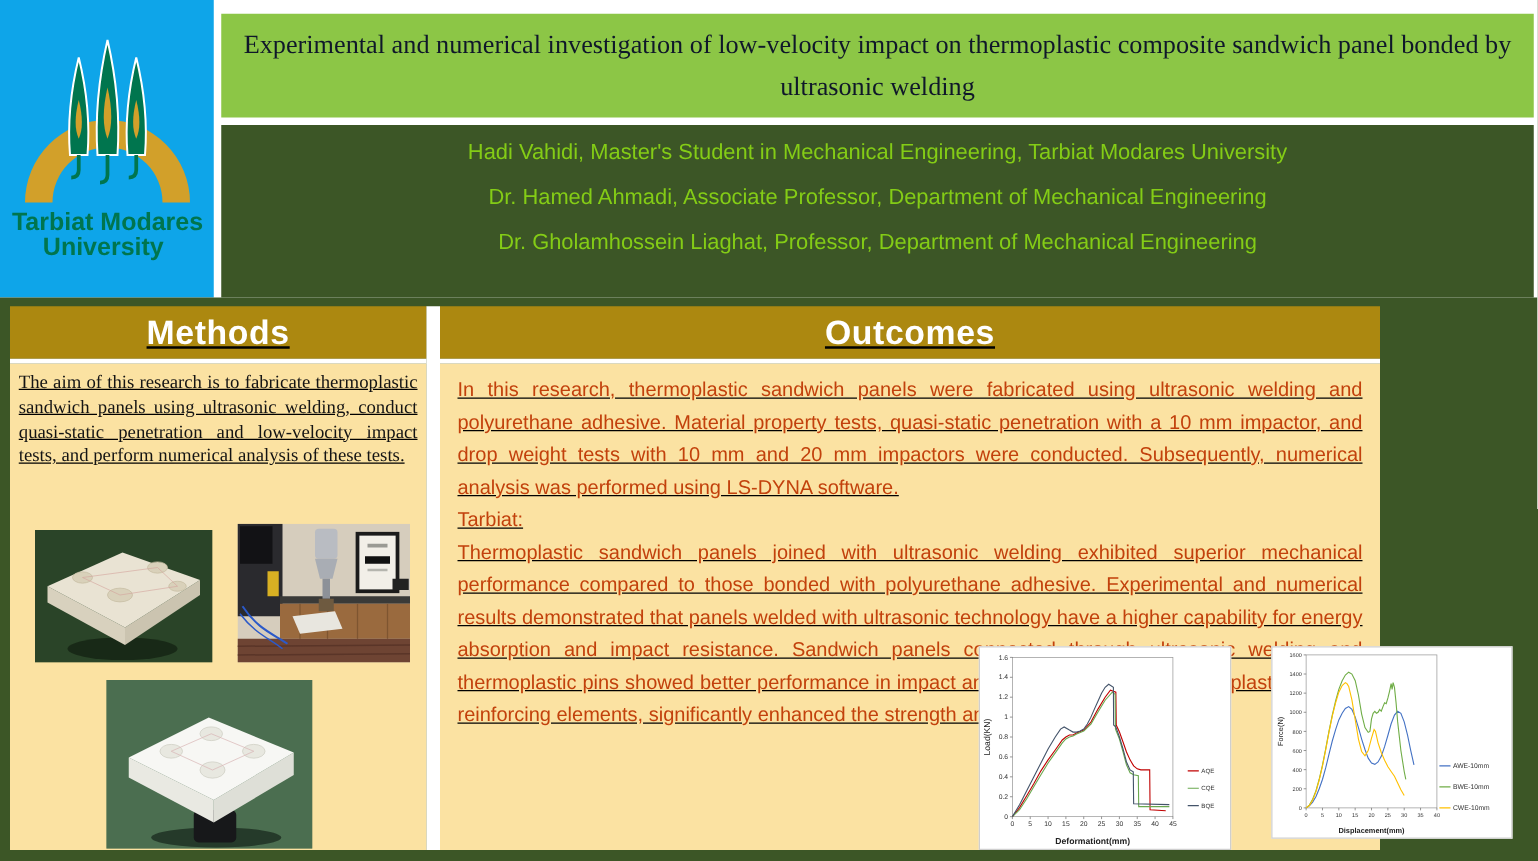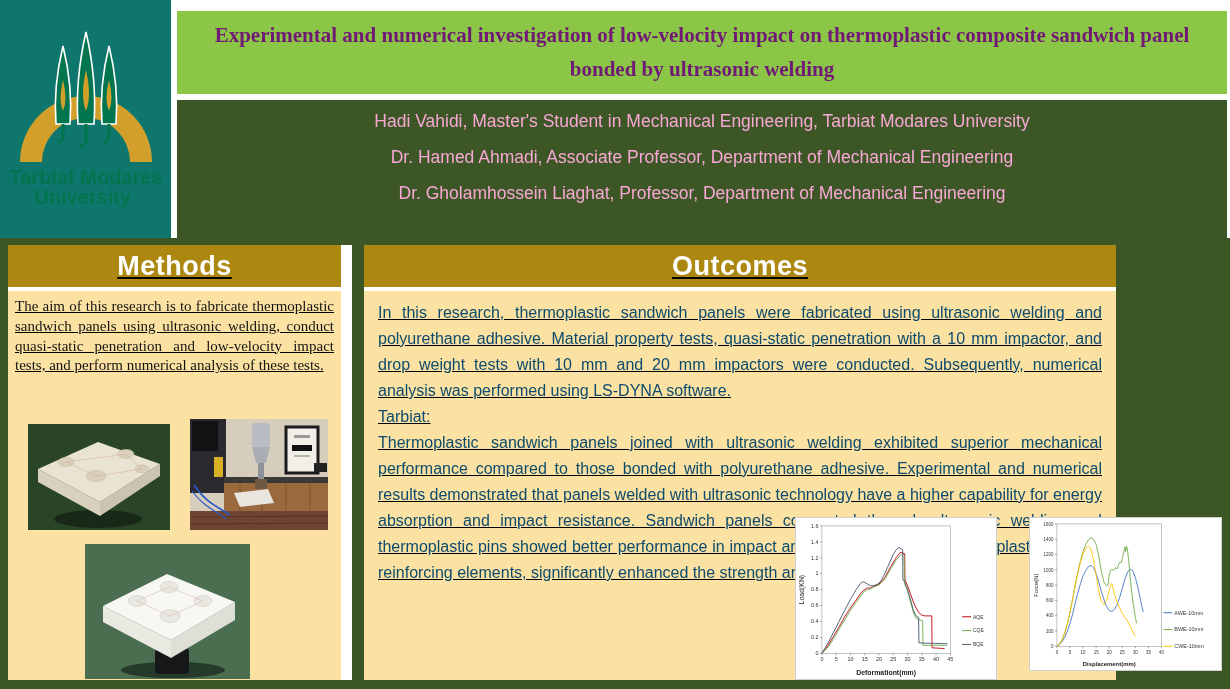--- a/index.html
+++ b/index.html
@@ -1,51 +1,51 @@
 <!DOCTYPE html>
 <html><head>
 <meta charset="utf-8">
 <style>
   html,body{margin:0;padding:0;background:#ffffff;}
   .poster{position:relative;width:1230px;height:689px;background:#ffffff;overflow:hidden;
           font-family:"Liberation Sans",sans-serif;}
 
   
-  .logo-box{position:absolute;left:0;top:0;width:171px;height:238px;background:#0f766e;
+  .logo-box{position:absolute;left:0;top:0;width:171px;height:238px;background:#0ea5e9;
             display:flex;align-items:center;justify-content:center;}
   .title-band{position:absolute;left:177px;top:11px;width:1050px;height:83px;background:#8cc646;
               display:flex;align-items:center;justify-content:center;padding:0 16px;box-sizing:border-box;}
-  .title-band h1{margin:0;font-family:"Liberation Serif",serif;font-weight:700;font-size:21px;
-                 line-height:1.6;color:#701a75;text-align:center;}
+  .title-band h1{margin:0;font-family:"Liberation Serif",serif;font-weight:400;font-size:21px;
+                 line-height:1.6;color:#0f172a;text-align:center;}
   .authors-band{position:absolute;left:177px;top:100px;width:1050px;height:138px;background:#3c5626;
-                color:#f9a8d4;padding-top:3px;box-sizing:border-box;}
+                color:#84cc16;padding-top:3px;box-sizing:border-box;}
   .author-line{height:36px;display:flex;align-items:center;justify-content:center;font-size:17.5px;}
 
   
   .body-bg{position:absolute;left:0;top:238px;width:1230px;height:451px;background:#3c5626;}
   .panel{position:absolute;top:7px;text-decoration:underline;}
   .panel-methods{left:8px;width:333px;}
-  .panel-outcomes{left:352px;width:752px;padding-left:12px;}
+  .panel-outcomes{left:352px;width:752px;}
   .panel-divider{position:absolute;left:341px;top:7px;width:11px;height:435px;background:#ffffff;}
   .panel-header{height:42px;background:#ac8810;color:#ffffff;font-weight:700;font-size:27px;
                 display:flex;align-items:center;justify-content:center;letter-spacing:.5px;}
   .panel-gap{height:4px;background:#ffffff;}
   .panel-body{background:#fbe2a2;height:389px;position:relative;box-sizing:border-box;}
 
   
   .methods-text{padding:6px 7px 0 7px;font-family:"Liberation Serif",serif;font-size:15px;
                 line-height:1.32;text-align:justify;color:#141414;}
   .photo{position:absolute;display:block;}
   .photo svg{display:block;width:100%;height:100%;}
   #photo1{left:20px;top:133px;width:142px;height:106px;}
   #photo2{left:182px;top:128px;width:138px;height:111px;}
   #photo3{left:77px;top:253px;width:165px;height:135px;}
 
   
-  .outcomes-text{padding:9px 14px 0 14px;font-size:16px;line-height:26px;text-align:justify;color:#0c4a6e;}
+  .outcomes-text{padding:9px 14px 0 14px;font-size:16px;line-height:26px;text-align:justify;color:#c2410c;}
   .outcomes-text p{margin:0;}
   .results-label{text-align:left;}
   .chart{position:absolute;background:#ffffff;border:1px solid #cfcfcf;box-sizing:border-box;}
   .chart svg{display:block;}
   #chart1{left:431px;top:226px;width:202px;height:163px;}
   #chart2{left:665px;top:226px;width:193px;height:154px;}
 </style>
 </head>
 <body>
 

